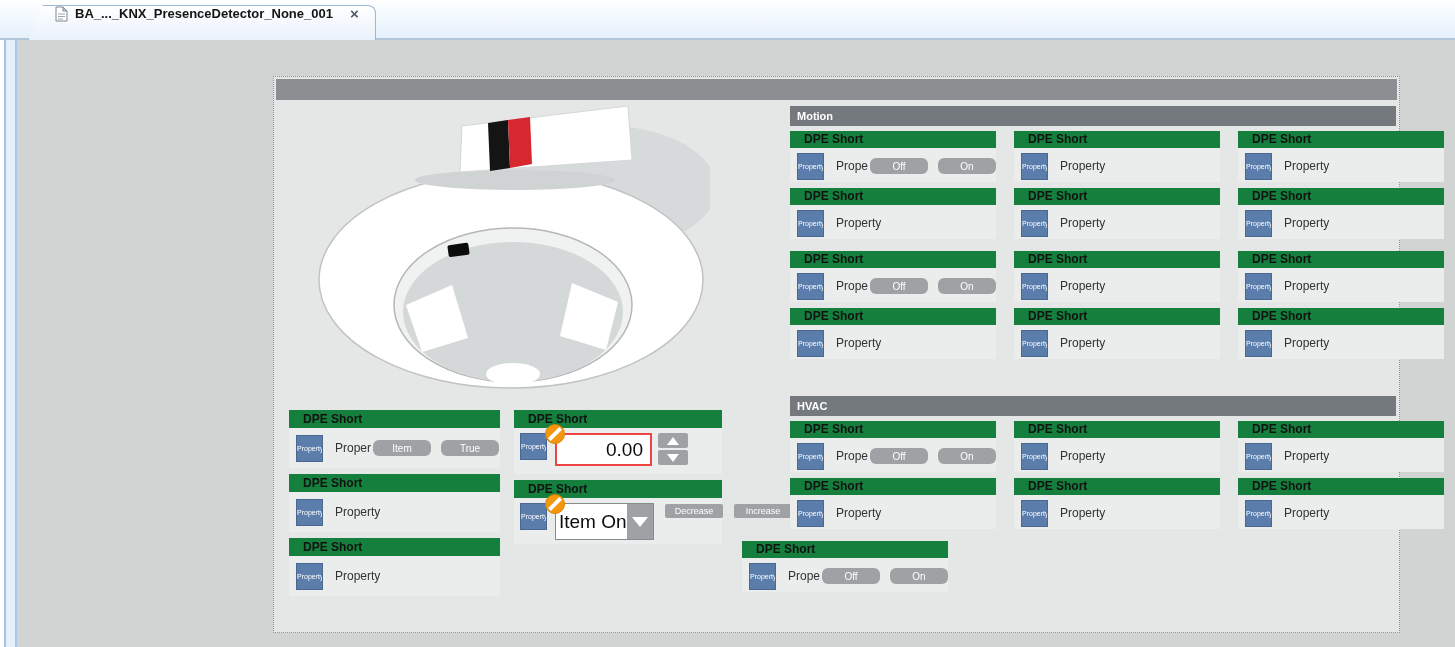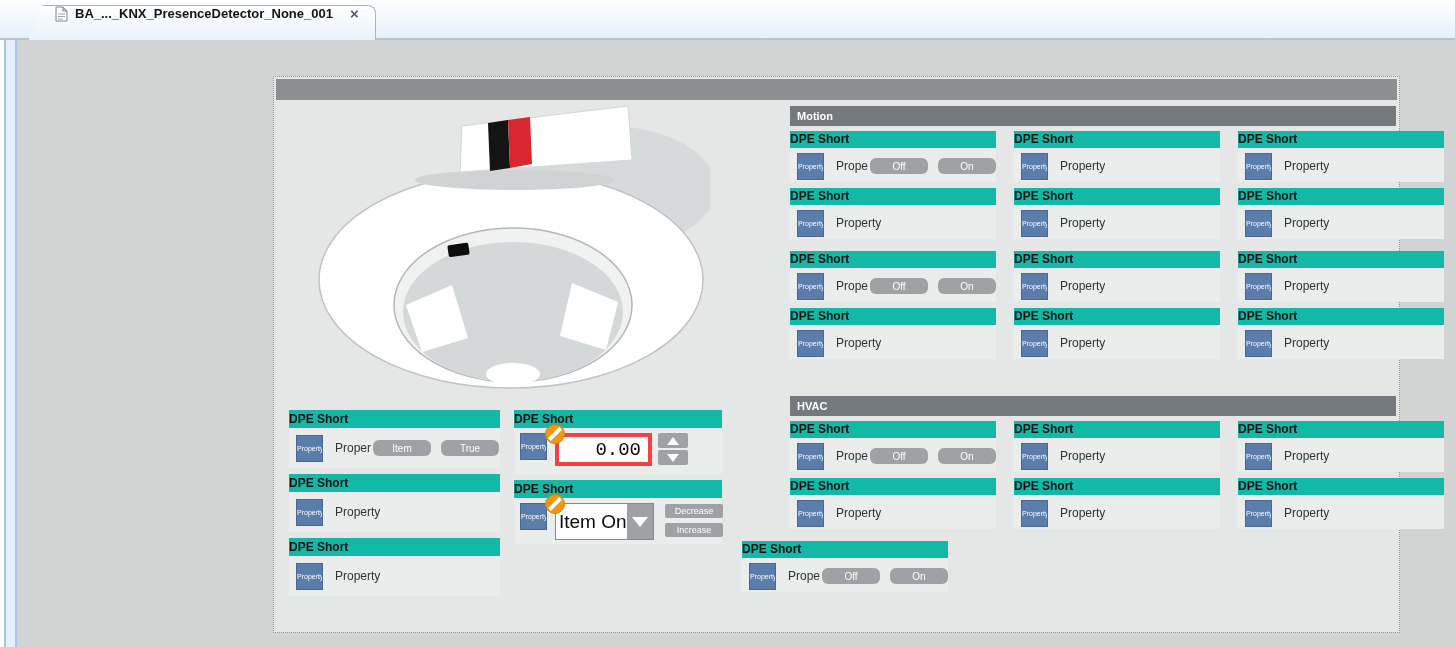--- a/index.html
+++ b/index.html
@@ -21,22 +21,22 @@
          display:flex; align-items:flex-start; padding-left:26px; gap:7px; cursor:default; }
   .tab-title { font-size:13px; font-weight:bold; color:#141414; white-space:nowrap; }
   .tab-close { margin-left:10px; font-size:15px; font-weight:bold; color:#4d5b66; line-height:1; cursor:pointer; }
 
   
   .panel { position:absolute; left:273px; top:76px; width:1127px; height:557px;
            background:#e5e6e6; border:1px dotted #8d8f90; }
   .panel-topbar { position:absolute; left:2px; right:2px; top:2px; height:21px; background:#8b8f92; }
 
   
-  .dpe-h { background:#14b8a6; color:#121212; font-size:12px; font-weight:bold;
-           padding-left:0; height:17px; line-height:17px; }
+  .dpe-h { background:#15803d; color:#121212; font-size:12px; font-weight:bold;
+           padding-left:14px; height:17px; line-height:17px; }
   .dpe-row { display:flex; align-items:center; margin-top:4px; padding-left:7px; height:28px; }
   .prop-btn { width:27px; height:27px; background:#5b7dac; border:1px solid #49678f;
               color:#ffffff; font-size:7px; line-height:1; cursor:pointer; flex:none;
               font-family:"Liberation Sans",sans-serif; overflow:hidden; }
   .dpe-label { font-size:12px; color:#303335; margin-left:12px; white-space:nowrap; }
   .dpe-label.clip { width:36px; overflow:hidden; margin-right:2px; }
   .gbtn { background:#9ea2a5; border:none; border-radius:6px; color:#ffffff;
           font-size:10px; height:16px; width:58px; cursor:pointer; flex:none;
           font-family:"Liberation Sans",sans-serif; }
   .gbtn + .gbtn { margin-left:10px; }
@@ -57,38 +57,38 @@
   .lpanel { margin-bottom:6px; background:#ebecec; }
   .colA .dpe-h, .colB .dpe-h { height:18px; line-height:18px; }
   .colA .dpe-row { height:40px; margin-top:0; }
   .rowB { display:flex; align-items:flex-start; padding-left:6px; padding-top:5px; height:46px; }
 
   .field-wrap { position:relative; margin-left:8px; }
   .noentry { position:absolute; left:-10px; top:-9px; width:20px; height:20px;
              border-radius:50%; background:#f2970f; border:1px solid #db8303; z-index:2; }
   .noentry::after { content:""; position:absolute; left:1px; top:7px; width:16px; height:4px;
              background:#ffffff; transform:rotate(-45deg); }
-  .val-input { width:97px; height:33px; background:#ffffff; border:4px solid #ef4444;
+  .val-input { width:97px; height:33px; background:#ffffff; border:2px solid #ef4444;
                font-size:19px; color:#0c0c0c; text-align:right; padding-right:7px;
-               font-family:Liberation Mono, monospace; }
+               font-family:Liberation Sans, sans-serif; }
   .spin { display:flex; flex-direction:column; gap:2px; margin-left:6px; }
   .spin button { width:30px; height:15px; background:#9ea2a5; border:none; border-radius:2px;
                display:flex; align-items:center; justify-content:center; cursor:pointer; }
   .tri-up { width:0; height:0; border-left:6px solid transparent; border-right:6px solid transparent;
             border-bottom:8px solid #ffffff; }
   .tri-dn { width:0; height:0; border-left:6px solid transparent; border-right:6px solid transparent;
             border-top:8px solid #ffffff; }
 
   .combo { display:flex; width:99px; height:37px; background:#ffffff; border:1px solid #868a8c; }
   .combo-val { flex:1; font-size:19px; color:#0c0c0c; line-height:35px; padding-left:3px;
                white-space:nowrap; overflow:hidden; }
   .combo-btn { width:26px; background:#9ea2a5; border:none; display:flex; align-items:center;
                justify-content:center; cursor:pointer; }
   .combo-btn .tri-dn { border-left-width:8px; border-right-width:8px; border-top-width:10px; }
-  .updown { display:flex; flex-direction:column; gap:5px; margin-left:11px; margin-top:1px; }
+  .updown { display:flex; gap:11px; margin-left:11px; margin-top:1px; }
   .mini-btn { width:58px; height:14px; background:#9ea2a5; border:none; border-radius:2px;
               color:#ffffff; font-size:9px; line-height:1; cursor:pointer;
               font-family:"Liberation Sans",sans-serif; }
 
   .detector { position:absolute; left:310px; top:100px; }
 </style>
 </head>
 <body>
 
 <div class="screen">

